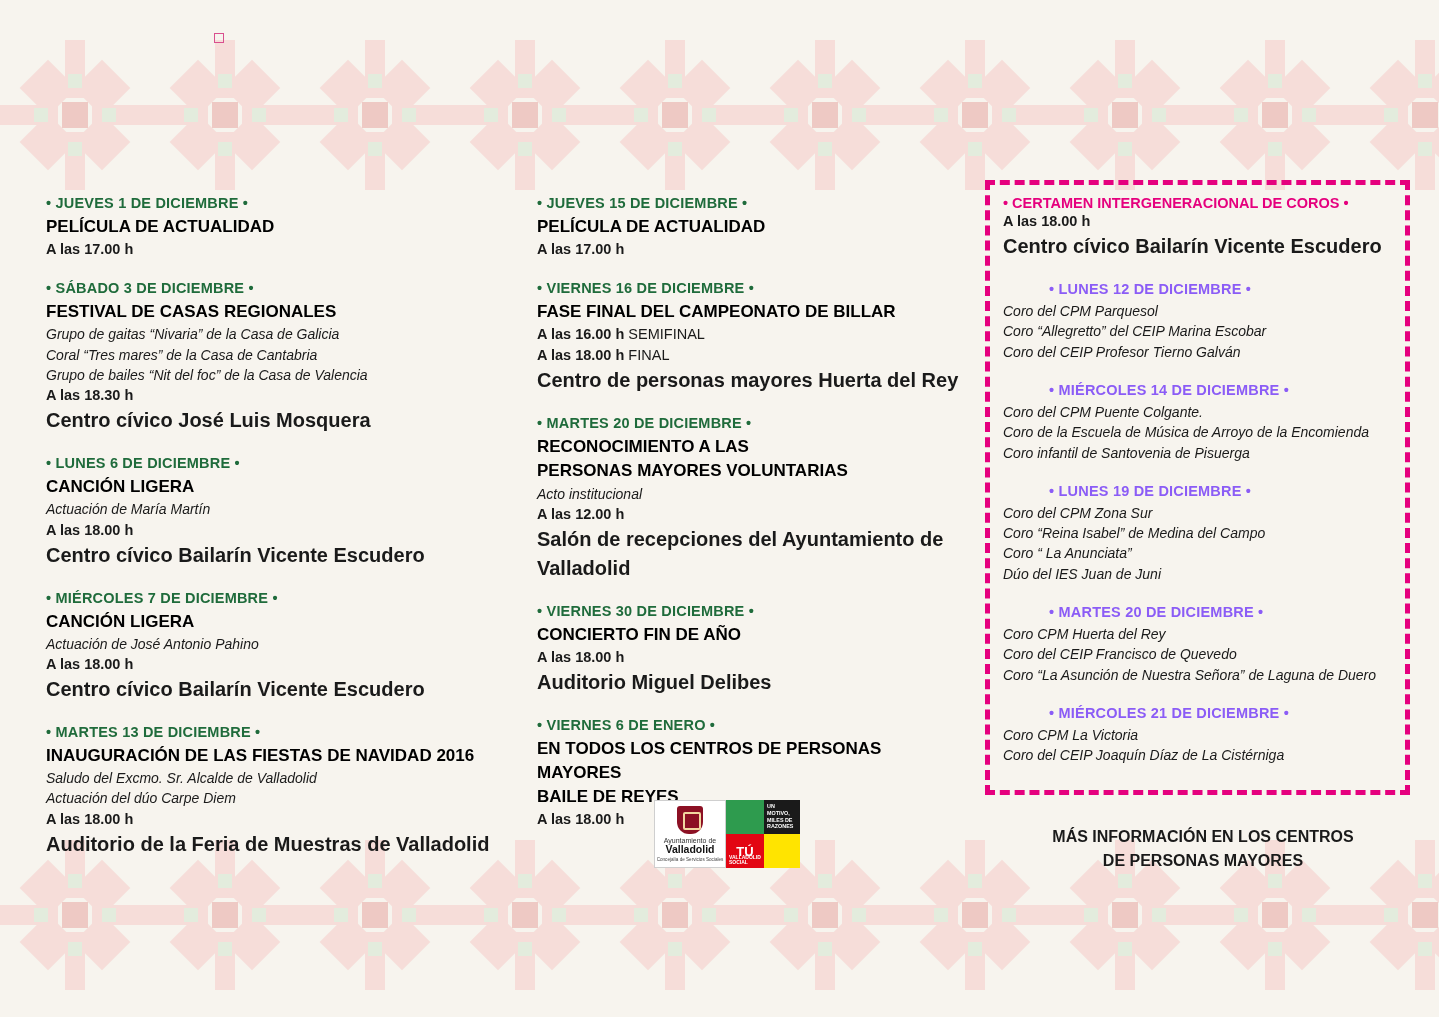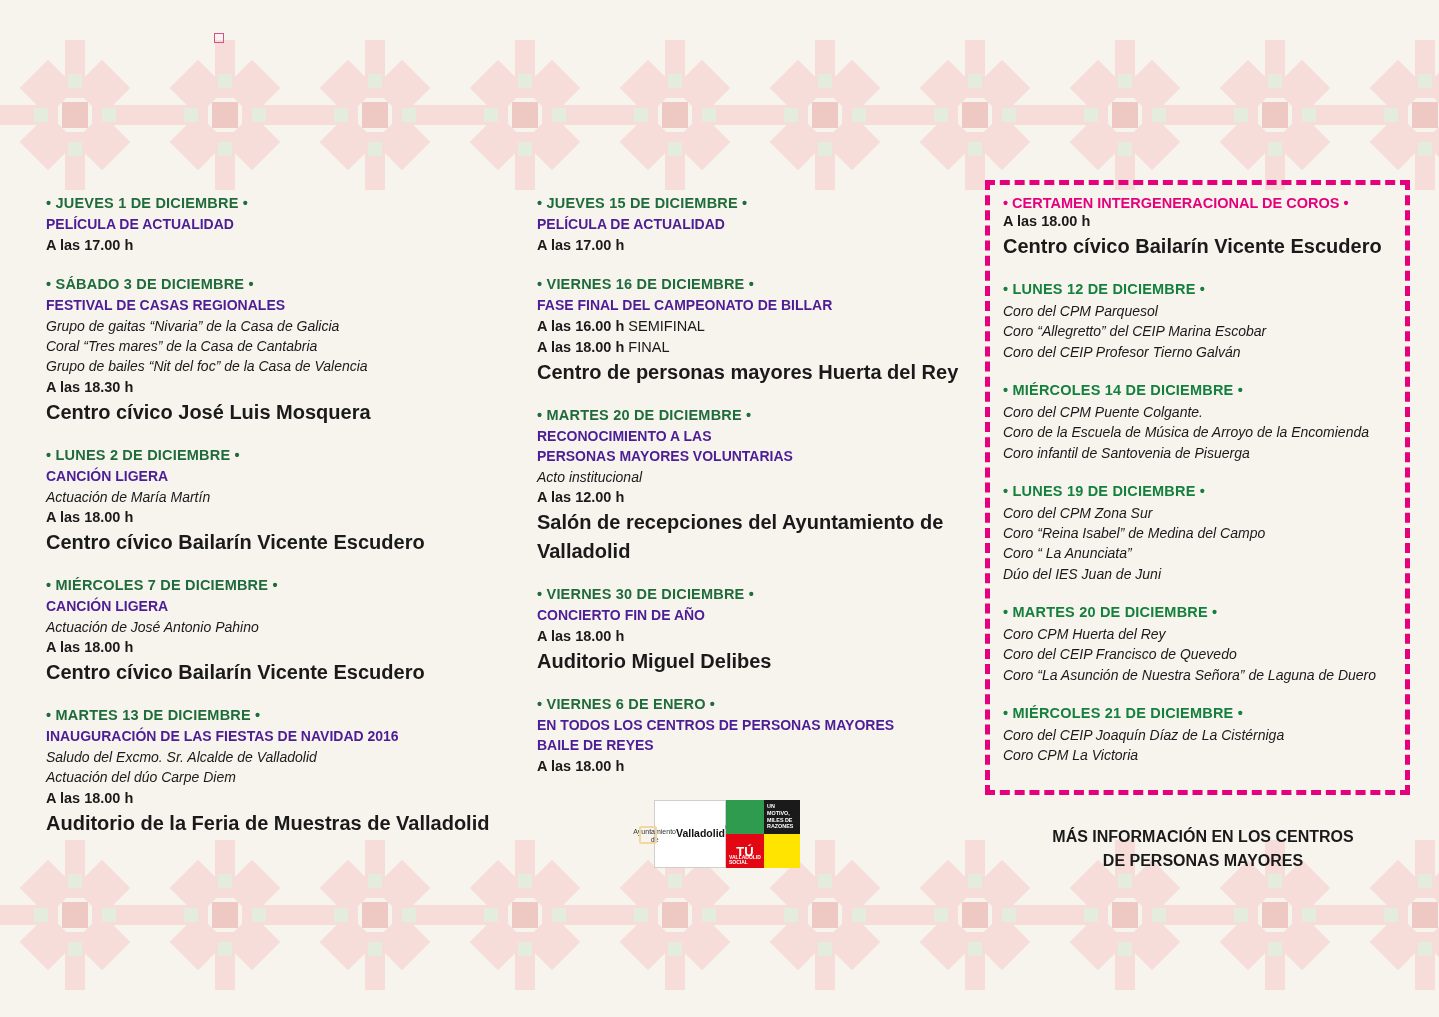--- a/index.html
+++ b/index.html
@@ -34,39 +34,39 @@
 
   
   .content{position:absolute;left:0;top:0;width:1439px;height:1017px;padding-left:48px;}
   .col{position:absolute;top:195px;}
   .col1{left:46px;width:450px;}
   .col2{left:537px;width:430px;}
   .col3{left:1003px;width:400px;}
 
   .block{margin-bottom:20px;}
   .date{color:#1f6b3b;font-weight:bold;font-size:14.5px;letter-spacing:.2px;margin-bottom:4px;}
-  .title{color:#4c1d95;font-weight:bold;font-size:14px;line-height:1.42;}
+  .title{color:#000000;font-weight:bold;font-size:17px;line-height:1.42;}
   .ital{color:#1a1a1a;font-style:italic;font-size:14px;line-height:1.45;}
   .time{color:#1a1a1a;font-weight:bold;font-size:14.5px;line-height:1.45;}
   .time span.norm{font-weight:normal;}
   .place{color:#1a1a1a;font-weight:bold;font-size:20px;line-height:1.45;}
 
   
   .dashbox{
     position:absolute;left:985px;top:180px;width:425px;height:615px;
     border:5px dashed #e5007e;
     box-sizing:border-box;
   }
-  .col3 .date{color:#15803d;}
+  .col3 .date{color:#8b5cf6;margin-left:46px;}
   .col3 .head{color:#e5007e;font-weight:bold;font-size:14.5px;}
 
   
   .logo{position:absolute;left:654px;top:800px;width:146px;height:68px;display:flex;}
   .logo-left{width:72px;height:68px;background:#ffffff;border:1px solid #cfcfcf;box-sizing:border-box;
-             display:flex;flex-direction:row;align-items:center;justify-content:center;}
+             display:flex;flex-direction:column;align-items:center;justify-content:center;}
   .shield{width:26px;height:28px;background:#8c1024;border-radius:3px 3px 12px 12px;position:relative;}
   .shield:after{content:"";position:absolute;left:6px;top:6px;width:14px;height:14px;border:2px solid #f2d7a0;border-radius:2px;}
   .logo-left .l1{font-size:7px;color:#333;margin-top:3px;line-height:1.05;text-align:center;}
   .logo-left .l2{font-size:10.5px;font-weight:bold;color:#111;line-height:1.05;text-align:center;}
   .logo-left .l3{font-size:4.6px;color:#444;margin-top:2px;text-align:center;}
   .logo-right{width:56px;height:68px;display:grid;grid-template-columns:38px 36px;grid-template-rows:34px 34px;}
   .sq-green{background:#2e9b4e;}
   .sq-black{background:#1a1a1a;color:#fff;font-size:5.4px;font-weight:bold;padding:3px 3px 0 3px;box-sizing:border-box;line-height:1.25;}
   .sq-tu{background:#e30613;color:#fff;font-weight:bold;font-size:13px;display:flex;align-items:center;justify-content:center;position:relative;}
   .sq-yellow{background:#ffe400;position:relative;}
@@ -391,21 +391,21 @@
       <div class="block">
         <div class="date">• SÁBADO 3 DE DICIEMBRE •</div>
         <div class="title">FESTIVAL DE CASAS REGIONALES</div>
         <div class="ital">Grupo de gaitas “Nivaria” de la Casa de Galicia</div>
         <div class="ital">Coral “Tres mares” de la Casa de Cantabria</div>
         <div class="ital">Grupo de bailes “Nit del foc” de la Casa de Valencia</div>
         <div class="time">A las 18.30 h</div>
         <div class="place">Centro cívico José Luis Mosquera</div>
       </div>
       <div class="block">
-        <div class="date">• LUNES 2 DE DICIEMBRE •</div>
+        <div class="date">• LUNES 6 DE DICIEMBRE •</div>
         <div class="title">CANCIÓN LIGERA</div>
         <div class="ital">Actuación de María Martín</div>
         <div class="time">A las 18.00 h</div>
         <div class="place">Centro cívico Bailarín Vicente Escudero</div>
       </div>
       <div class="block">
         <div class="date">• MIÉRCOLES 7 DE DICIEMBRE •</div>
         <div class="title">CANCIÓN LIGERA</div>
         <div class="ital">Actuación de José Antonio Pahino</div>
         <div class="time">A las 18.00 h</div>
@@ -480,22 +480,22 @@
         <div class="ital">Dúo del IES Juan de Juni</div>
       </div>
       <div class="block" style="margin-top: 20px;">
         <div class="date">• MARTES 20 DE DICIEMBRE •</div>
         <div class="ital">Coro CPM Huerta del Rey</div>
         <div class="ital">Coro del CEIP Francisco de Quevedo</div>
         <div class="ital">Coro  “La Asunción de Nuestra Señora”  de  Laguna de Duero</div>
       </div>
       <div class="block" style="margin-top: 20px;">
         <div class="date">• MIÉRCOLES 21 DE DICIEMBRE •</div>
+        <div class="ital">Coro CPM La  Victoria</div>
         <div class="ital">Coro del CEIP Joaquín Díaz de La Cistérniga</div>
-        <div class="ital">Coro CPM La  Victoria</div>
       </div>
     </div>
 
   <div class="logo">
     <div class="logo-left">
       <div class="shield"></div>
       <div class="l1">Ayuntamiento de</div>
       <div class="l2">Valladolid</div>
       <div class="l3">Concejalía de Servicios Sociales</div>
     </div>

